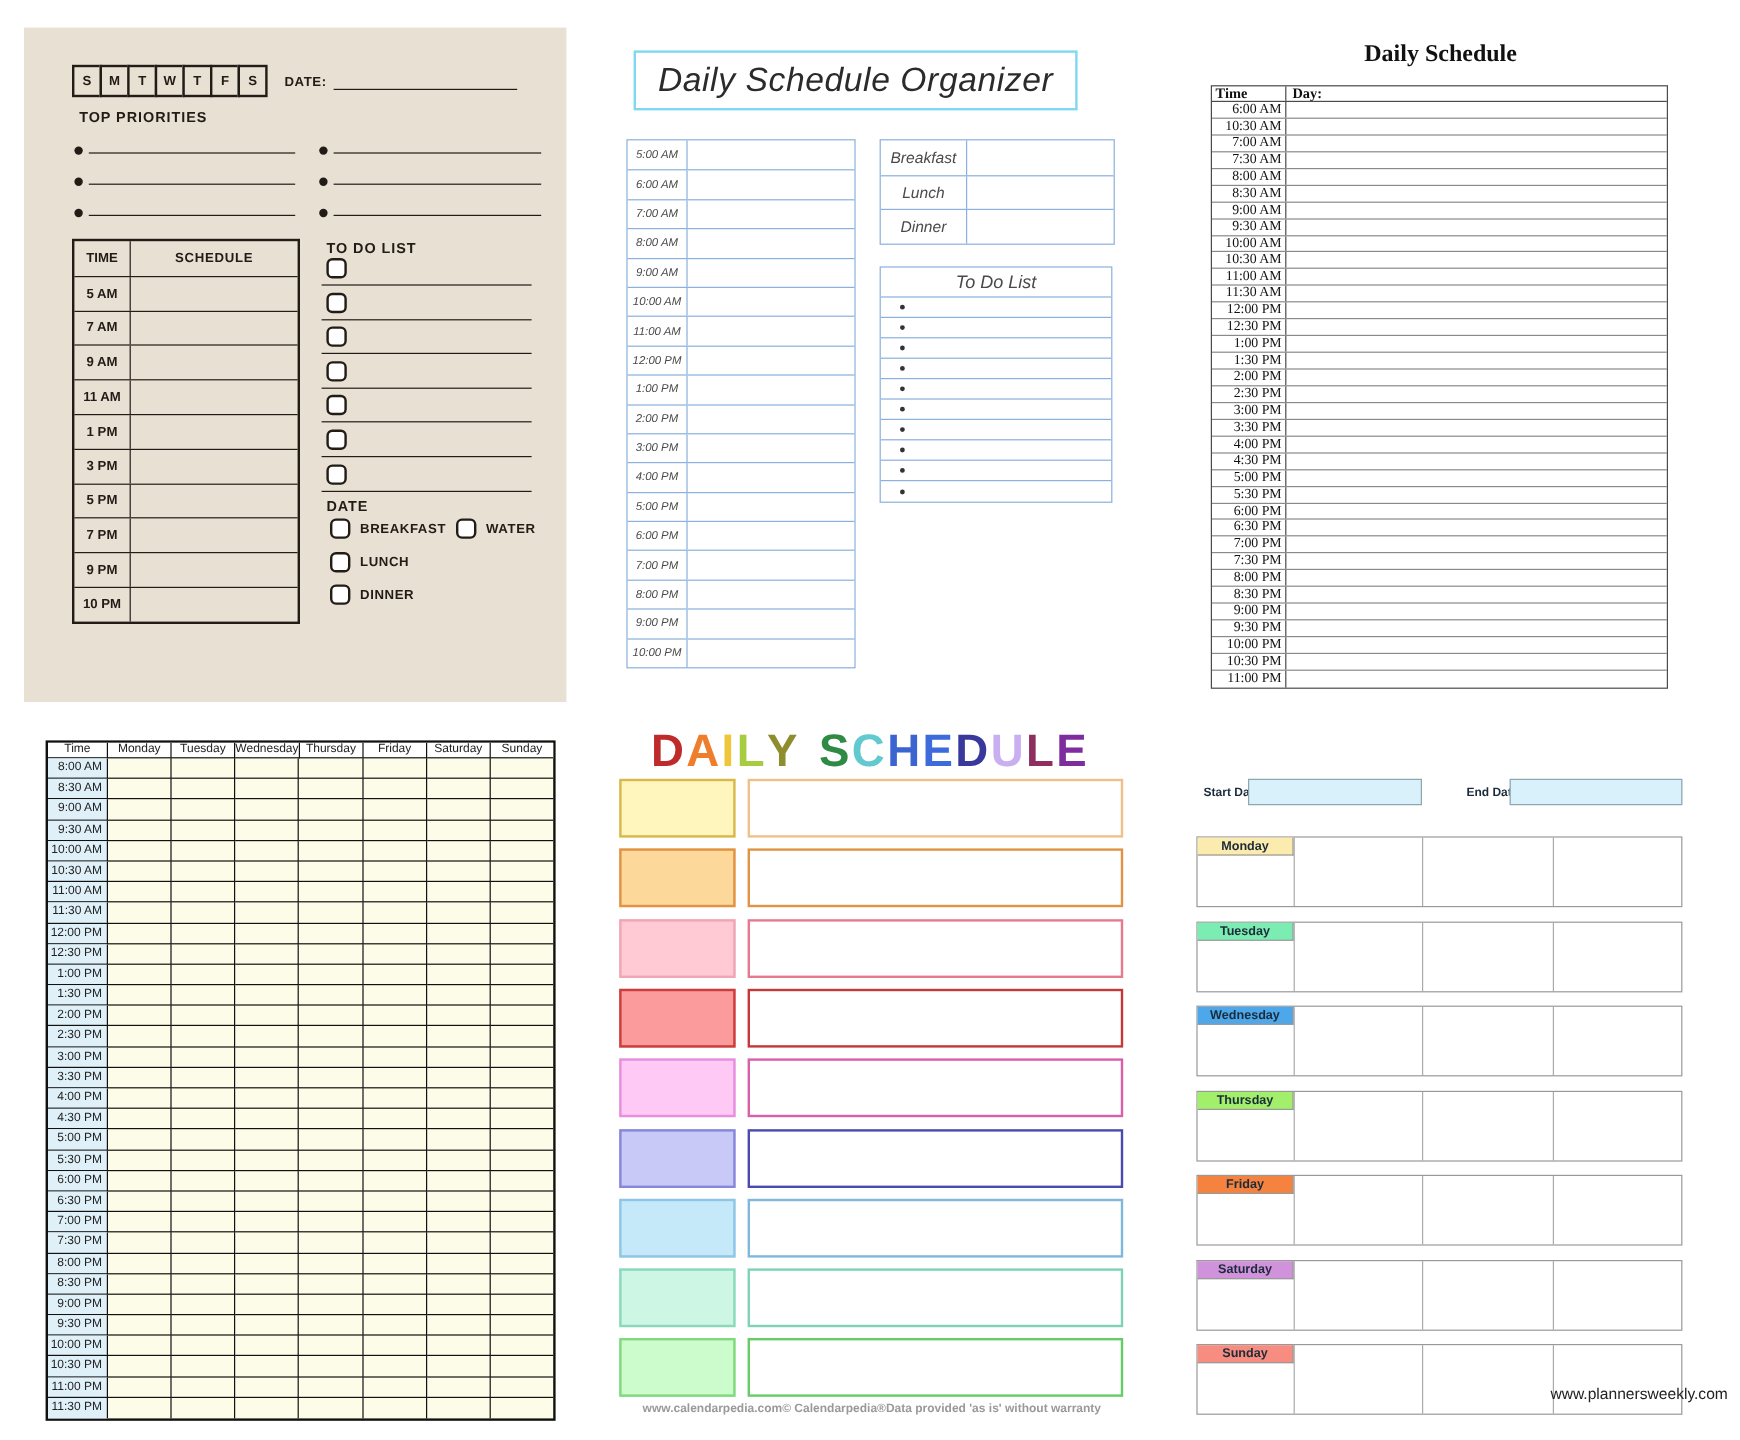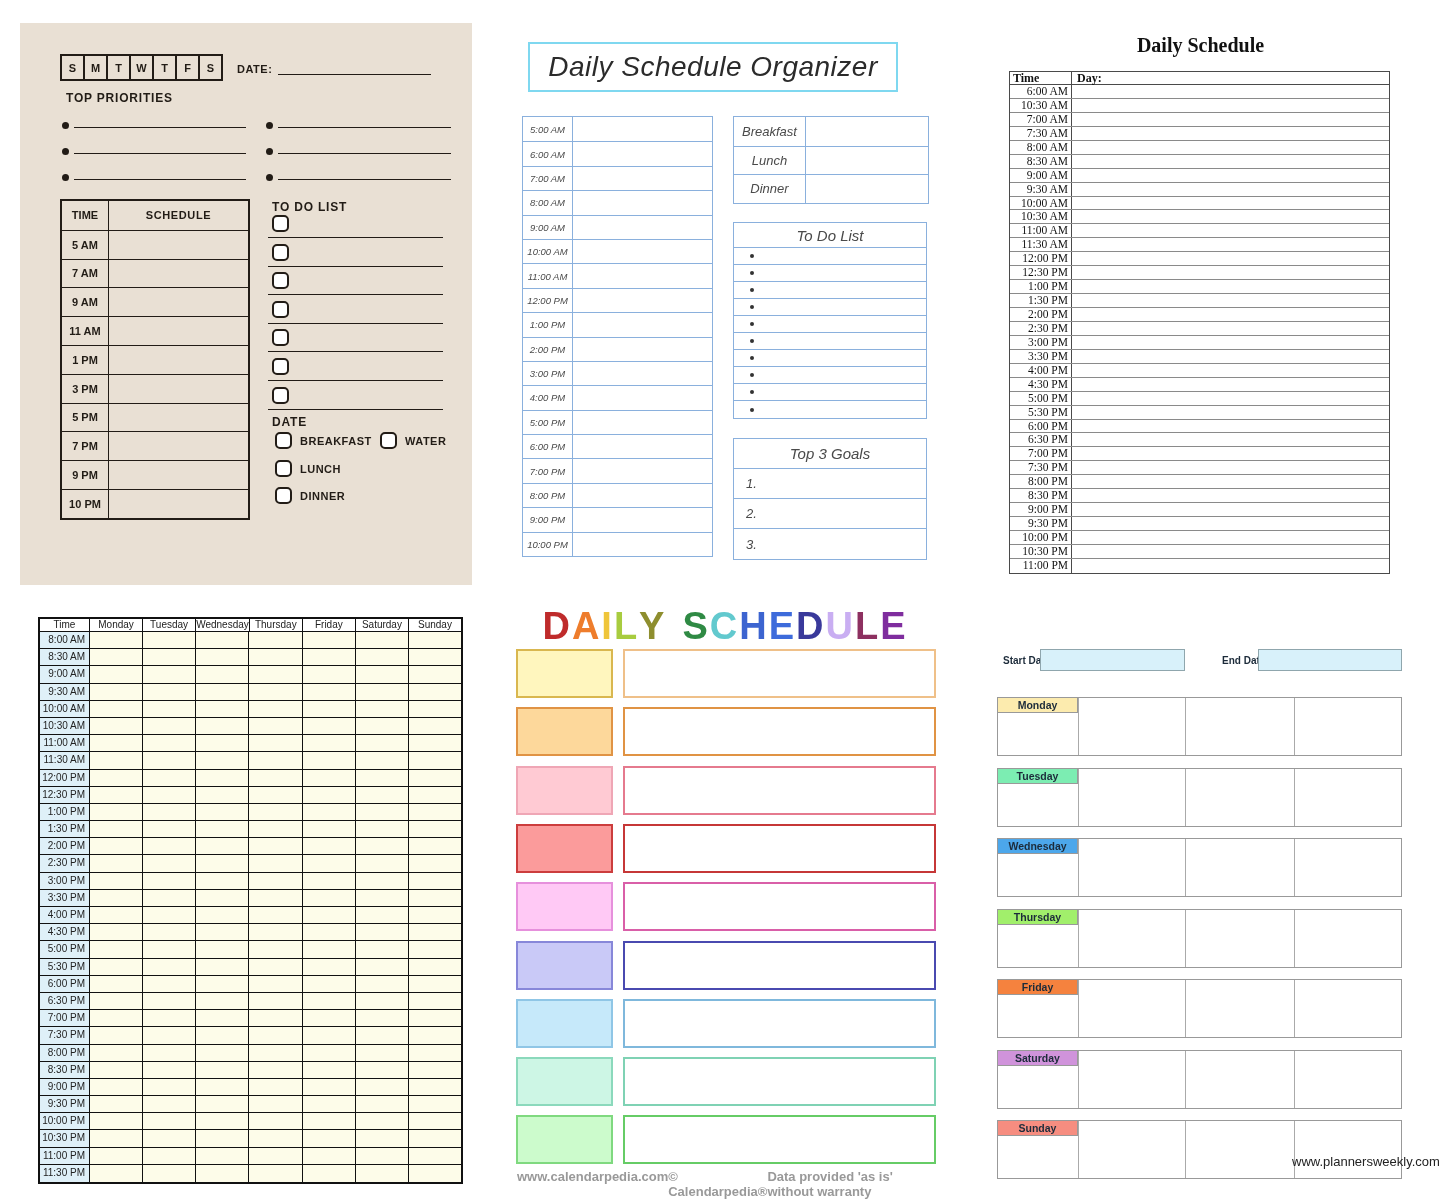--- a/index.html
+++ b/index.html
@@ -82,21 +82,21 @@
   .p4-cell{flex:1;border-right:1px solid #111;border-bottom:1px solid #111}
   .p4-row :last-child{border-right:none}
   .p4-row:last-child .p4-time,.p4-row:last-child .p4-cell{border-bottom:none}
 
   
   #p5{left:505px;top:600px;width:440px;height:600px}
   .p5-title{position:absolute;left:0;top:5px;width:100%;text-align:center;font-weight:700;font-size:38px;letter-spacing:2px;white-space:nowrap}
   .p5-letter{display:inline-block}
   .p5-swatch{position:absolute;left:11px;width:97px;height:49px;border:2px solid}
   .p5-entry{position:absolute;left:118px;width:313px;height:49px;border:2px solid;background:#fff}
-  .p5-footer{position:absolute;top:569px;left:12px;right:9px;font-size:13px;color:#999;display:flex;justify-content:flex-start;font-weight:700}
+  .p5-footer{position:absolute;top:569px;left:12px;right:9px;font-size:10px;color:#999;display:flex;justify-content:center;font-weight:700}
   .p5-footer-right{display:flex;gap:0}
 
   
   #p6{left:997px;top:600px;width:405px;height:600px;color:#1c2b3a}
   .p6-title{position:absolute;left:0;top:6px;font-weight:700;font-size:31px;color:#2d4356;letter-spacing:-.5px}
   .p6-datelabel{position:absolute;font-weight:700;font-size:10px;top:55px}
   .p6-input{position:absolute;top:49px;height:22px;background:#d8f1fa;border:1px solid #8fa6ad}
   .p6-header{position:absolute;left:0;top:77px;width:405px;height:18px;display:flex;border:1px solid #999}
   .p6-h0{width:80px;background:#fbda90;border-right:1px solid #999}
   .p6-hc{flex:1;background:#f9b441;border-right:1px solid #999;display:flex;align-items:center;justify-content:center;font-weight:700;font-size:10.5px}
@@ -371,34 +371,20 @@
             <span class="p2-dot"></span>
           </div>
           <div class="p2-todorow">
             <span class="p2-dot"></span>
           </div>
           <div class="p2-todorow">
             <span class="p2-dot"></span>
           </div>
           <div class="p2-todorow">
             <span class="p2-dot"></span>
-          </div>
-        </div>
-    </div>
-    <div class="p2-goals">
-      <div class="p2-goals-title">Top 3 Goals</div>
-      <div id="p2-goal-rows">
-          <div class="p2-goalrow">
-            <span>1.</span>
-          </div>
-          <div class="p2-goalrow">
-            <span>2.</span>
-          </div>
-          <div class="p2-goalrow">
-            <span>3.</span>
           </div>
         </div>
     </div>
   </section>
 
   <section class="panel" id="p3">
     <div class="p3-title">Daily Schedule</div>
     <div class="p3-table">
       <div class="p3-hrow">
         <div class="p3-htime">Time</div>

